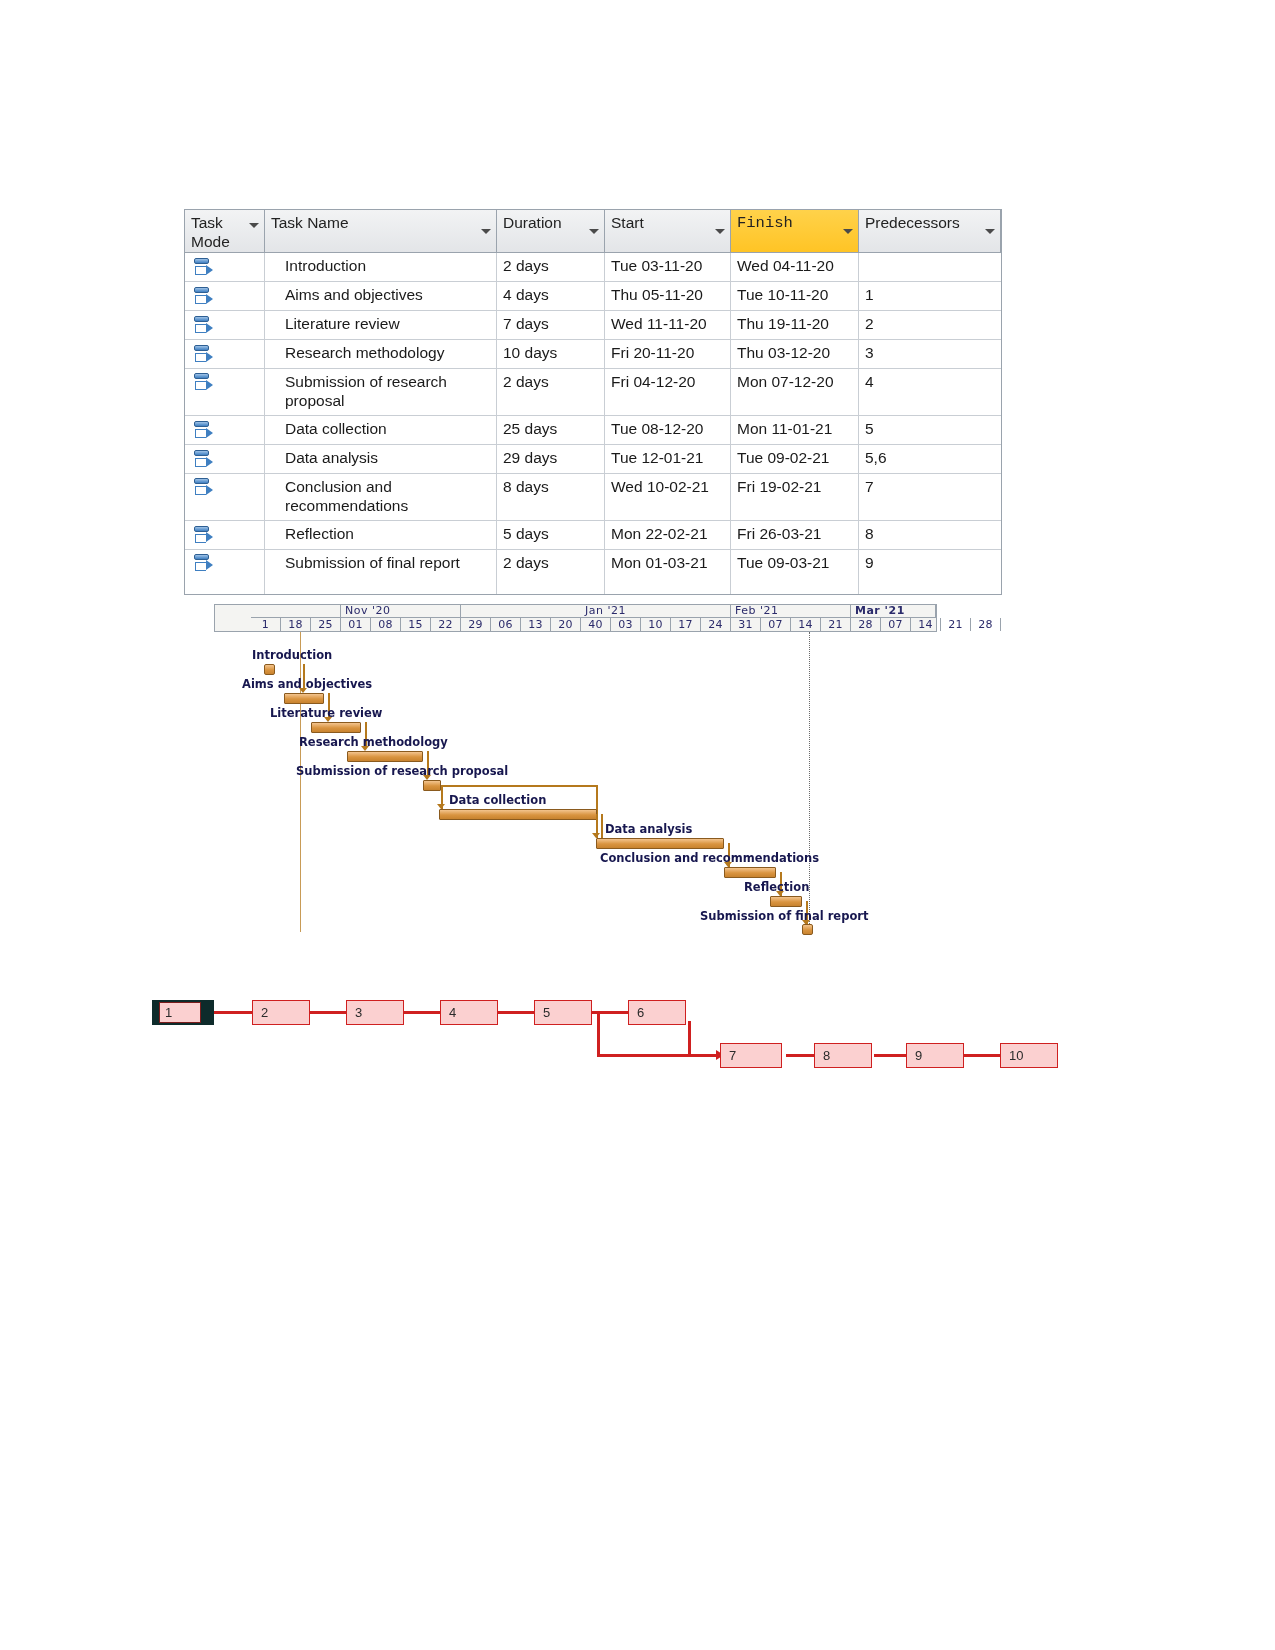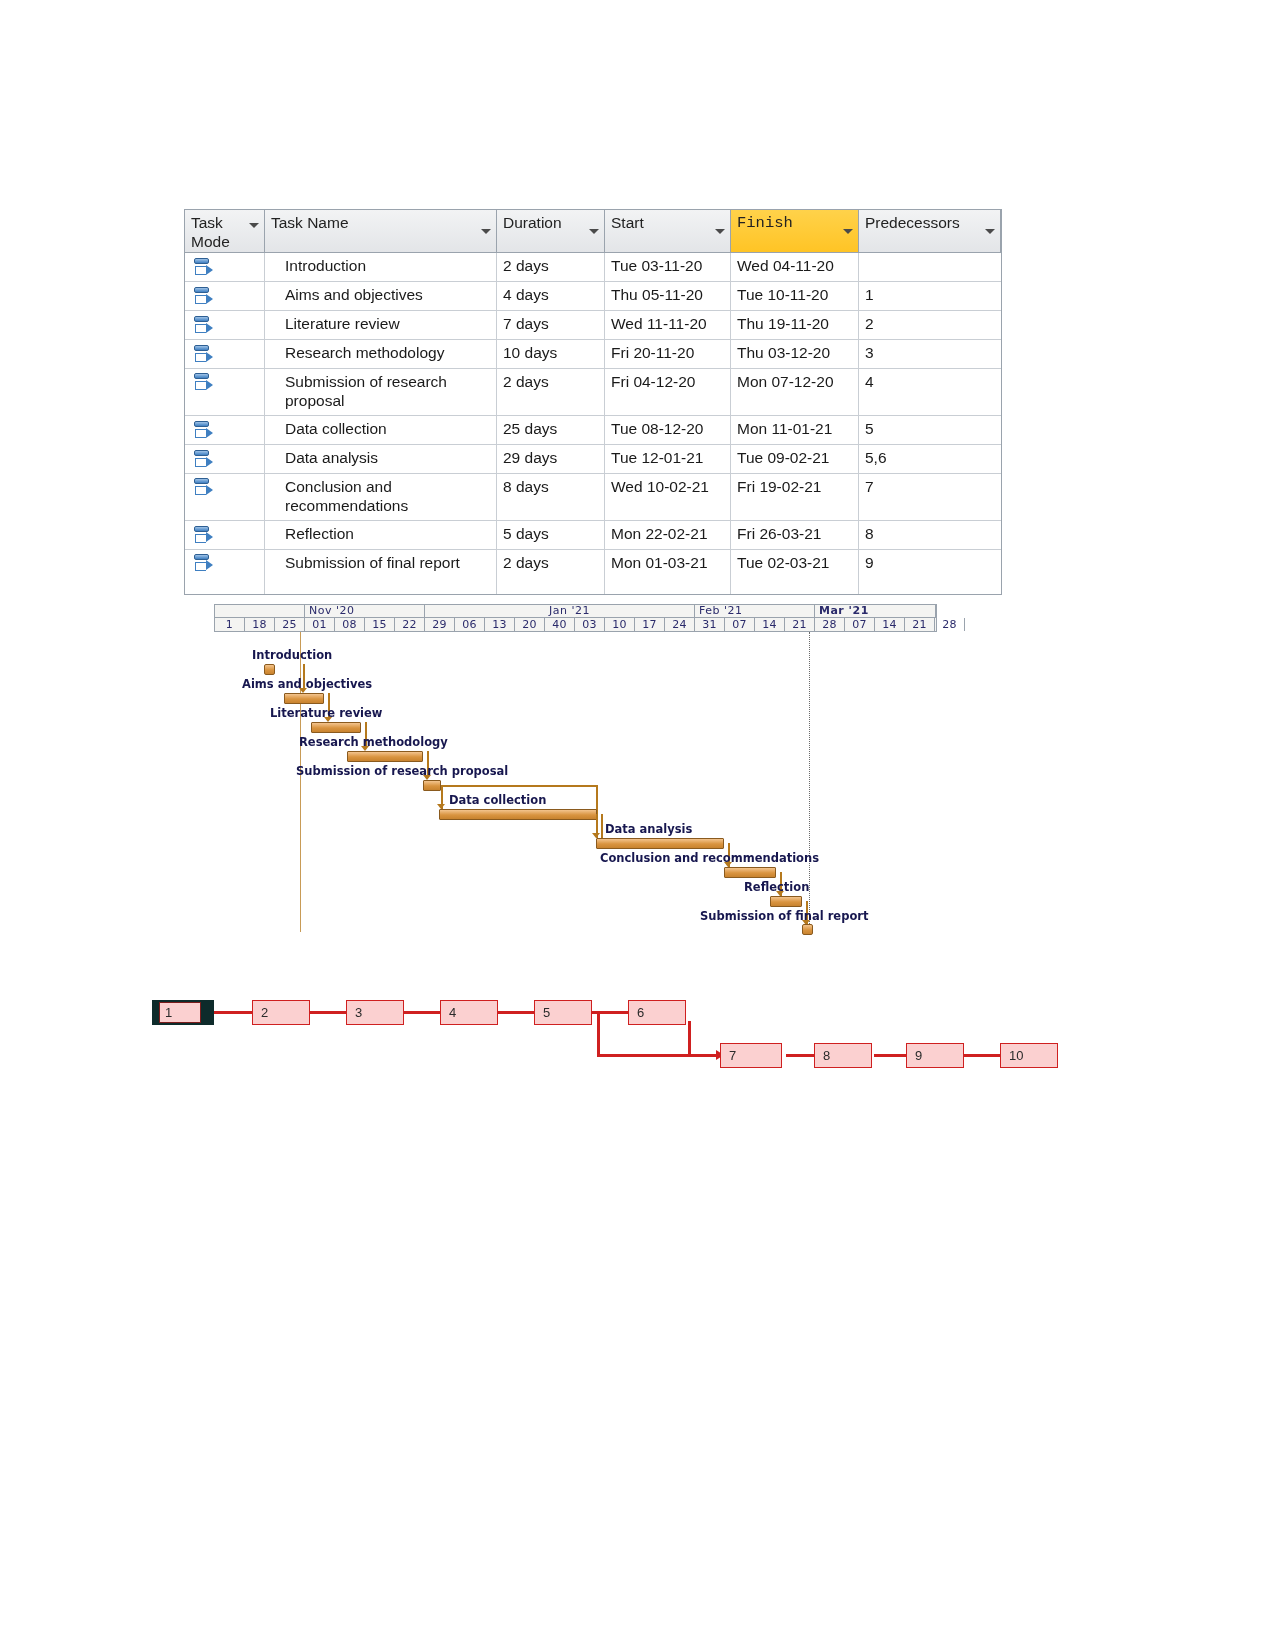--- a/index.html
+++ b/index.html
@@ -65,21 +65,21 @@
   }
   .mode-icon .arr:after{
     content:"";position:absolute;right:-7px;top:-2.2px;
     width:0;height:0;border-top:5px solid transparent;
     border-bottom:5px solid transparent;border-left:7px solid #3f7fc1;
   }
 
   
   .gantt{position:absolute;left:214px;top:604px;width:723px;height:325px;}
   .g-header{position:relative;height:28px;
-    border:1px solid #9aa3ad;box-sizing:border-box;background:#f4f4f2;}
+    border:1px solid #9aa3ad;box-sizing:border-box;background:#f4f4f2;padding-left:36px;}
   .g-months{display:flex;height:13px;border-bottom:1px solid #9aa3ad;box-sizing:border-box;}
   .g-month{
     border-right:1px solid #9aa3ad;box-sizing:border-box;
     font-size:11px;color:#2b2b6b;padding-left:4px;line-height:12px;
     font-family:"DejaVu Sans", sans-serif;letter-spacing:.5px;white-space:nowrap;overflow:hidden;
   }
   .g-days{display:flex;height:13px;}
   .g-day{
     flex:0 0 30px;width:30px;border-right:1px solid #9aa3ad;box-sizing:border-box;
     font-size:11px;color:#2b2b6b;text-align:center;line-height:13px;
@@ -285,21 +285,21 @@
       <div class="tt-row" style="min-height:44px;">
         <div class="tt-cell c-mode" style="align-items:flex-start;padding-top:3px;">
           <span class="mode-icon">
               <span class="bar"></span>
               <span class="arr"></span>
             </span>
         </div>
         <div class="tt-cell c-name" style="white-space:normal;">Submission of final report</div>
         <div class="tt-cell c-dur">2 days</div>
         <div class="tt-cell c-start">Mon 01-03-21</div>
-        <div class="tt-cell c-finish">Tue 02-03-21</div>
+        <div class="tt-cell c-finish">Tue 09-03-21</div>
         <div class="tt-cell c-pred">9</div>
       </div>
     </div>
   </div>
 
   <div class="gantt">
     <div class="g-header">
       <div class="g-months">
         <div class="g-month" style="flex:0 0 90px;width:90px;"></div>
         <div class="g-month" style="flex:0 0 120px;width:120px;">Nov '20</div>

